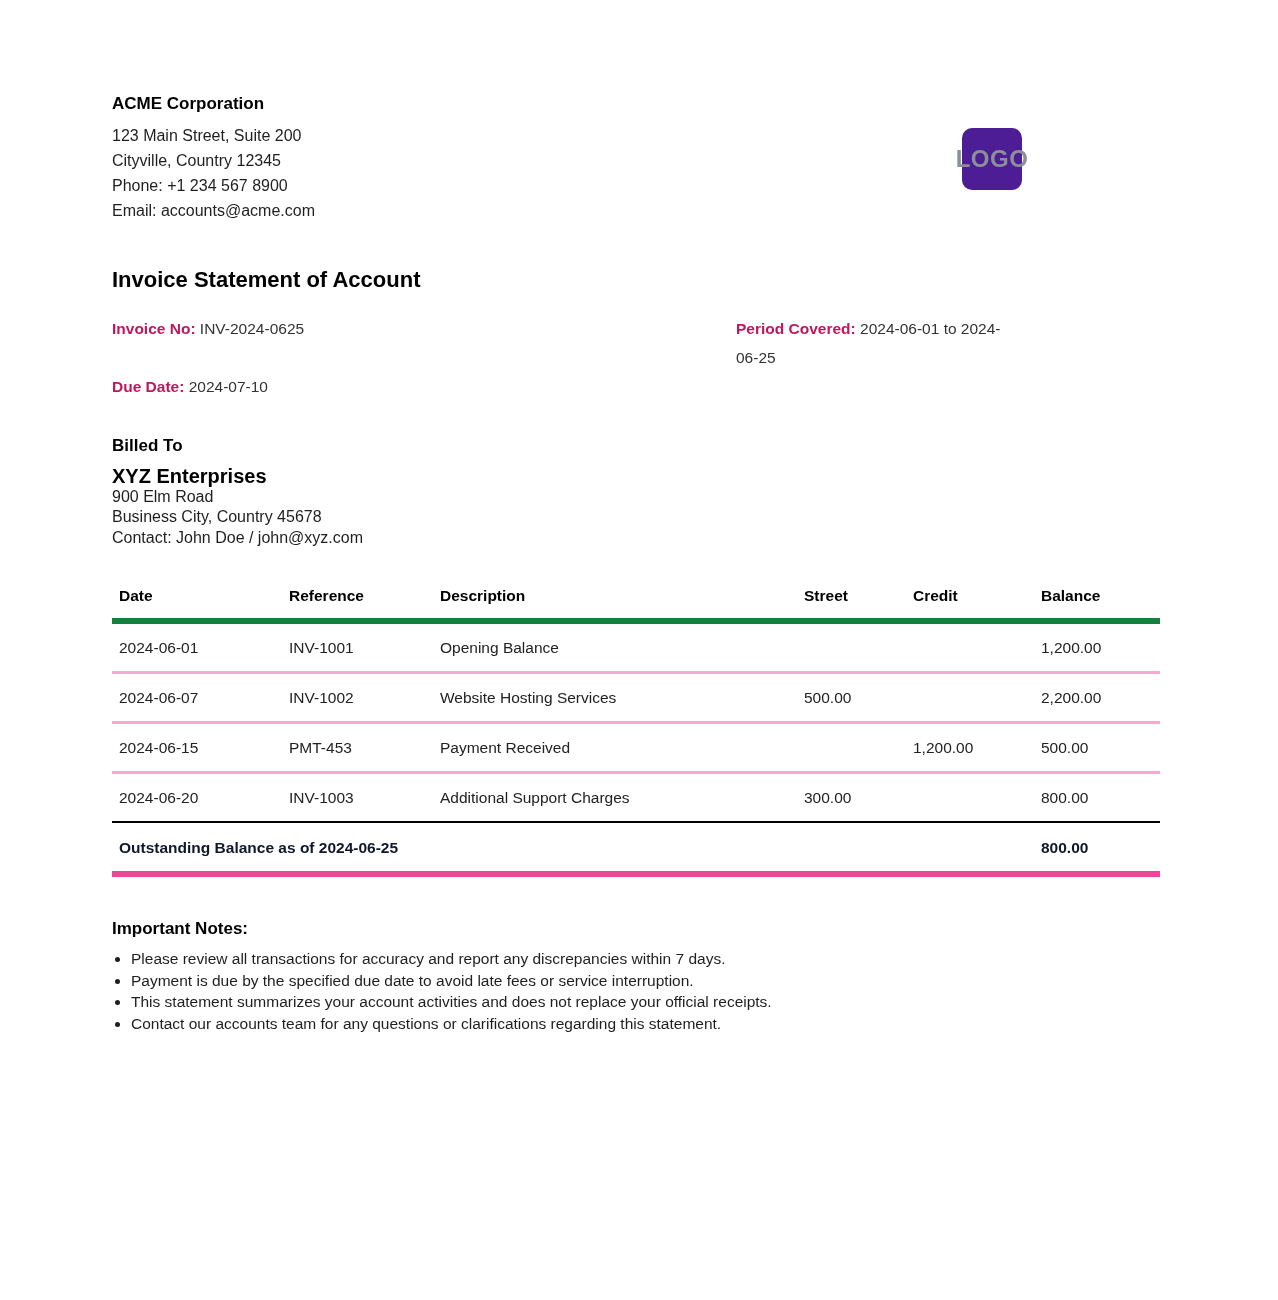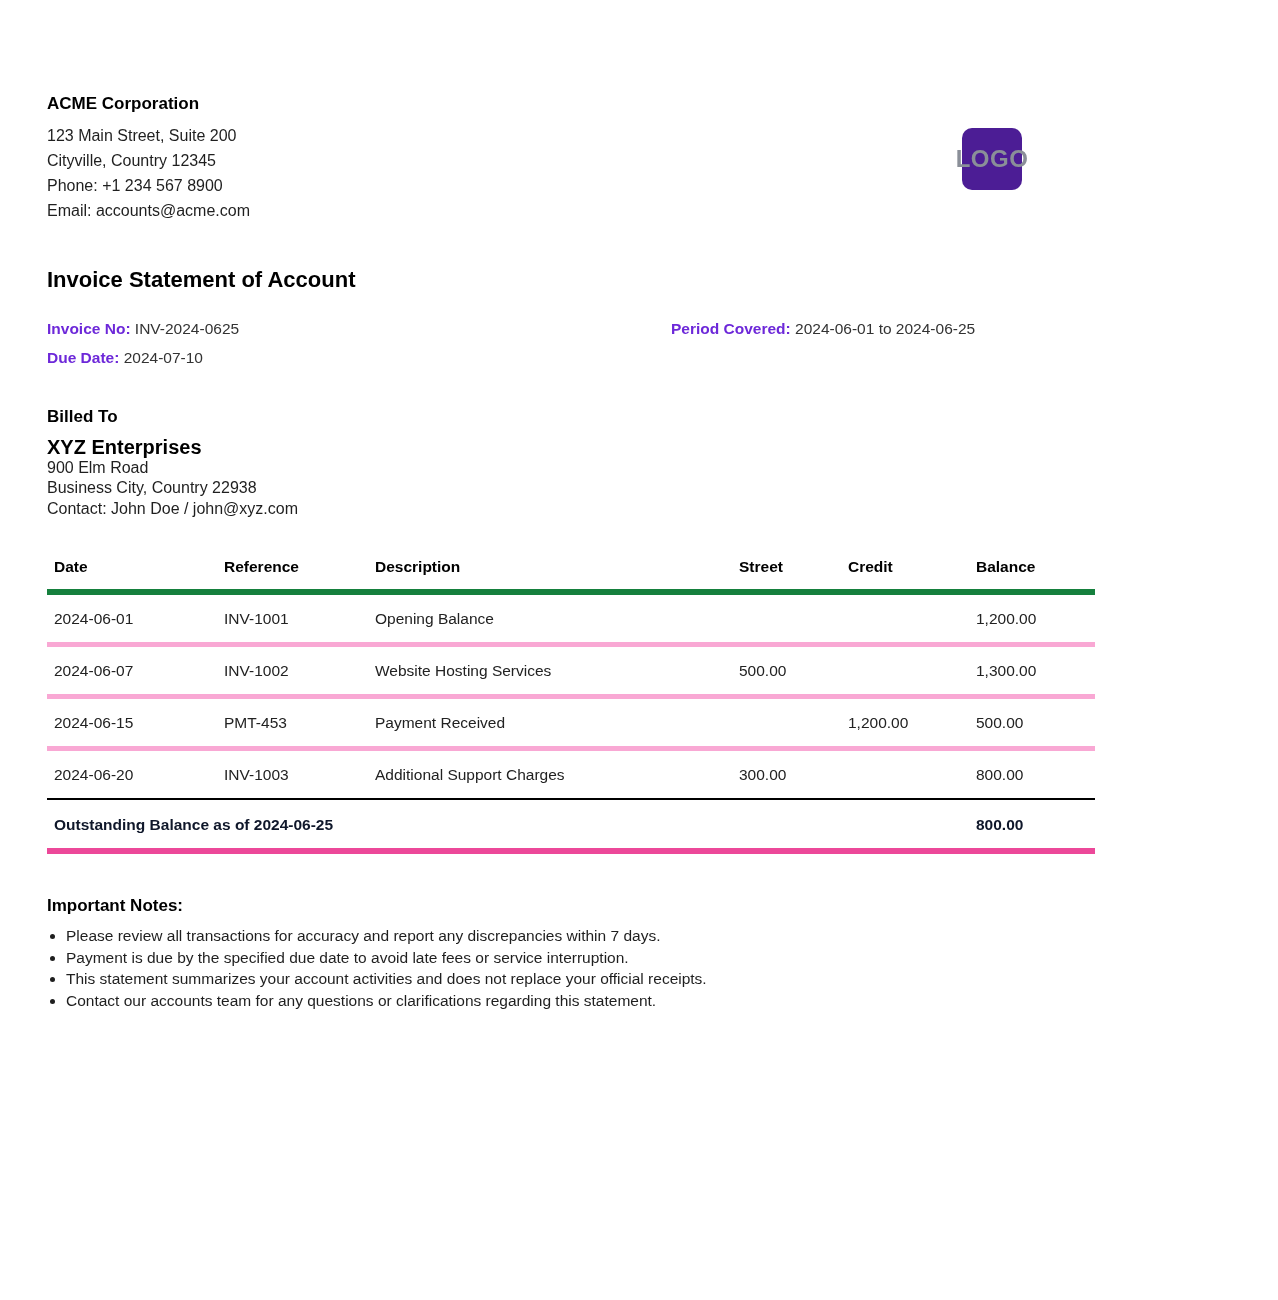--- a/index.html
+++ b/index.html
@@ -5,21 +5,21 @@
   * { box-sizing: border-box; margin: 0; padding: 0; }
   html, body { background: #ffffff; }
   body {
     width: 1278px;
     min-height: 1300px;
     font-family: "Liberation Sans", "DejaVu Sans", sans-serif;
     color: #1a1a1a;
     -webkit-font-smoothing: antialiased;
   }
   .page {
-    padding: 94px 115px 60px 47px;
+    padding: 94px 115px 60px 112px;
     width: 1137px;
   }
 
   
   .header-row {
     display: flex;
     justify-content: space-between;
     align-items: center;
   }
   .company-name {
@@ -66,21 +66,21 @@
     display: grid;
     grid-template-columns: 624px 1fr;
   }
   .meta-item {
     font-size: 15.5px;
     line-height: 29px;
     color: #333;
   }
   .meta-label {
     font-weight: 700;
-    color: #6d28d9;
+    color: #be185d;
     text-align: right;
   }
 
   
   .billed-to { margin-top: 35px; }
   .section-heading {
     font-size: 17px;
     font-weight: 700;
     color: #000;
   }
@@ -109,21 +109,21 @@
     font-size: 15.5px;
     font-weight: 700;
     color: #000;
     padding: 0 0 13px 7px;
     border-bottom: 6px solid #15803d;
   }
   table.transactions td {
     font-size: 15.5px;
     color: #222;
     padding: 15px 0 14px 7px;
-    border-bottom: 5px solid #f9a8d4;
+    border-bottom: 3px solid #f9a8d4;
     white-space: nowrap;
     overflow: hidden;
   }
   table.transactions tbody tr:last-child td {
     border-bottom: 2.5px solid #000000;
   }
   table.transactions tfoot td {
     font-weight: 700;
     color: #0f172a;
     border-bottom: 6px solid #ec4899;
@@ -175,21 +175,21 @@
     <div class="meta-item">
       <span class="meta-label">Due Date:</span>
       <span>2024-07-10</span>
     </div>
   </div>
 
   <div class="billed-to">
     <h2 class="section-heading">Billed To</h2>
     <div class="bill-name">XYZ Enterprises</div>
     <div class="bill-line">900 Elm Road</div>
-    <div class="bill-line">Business City, Country 22938</div>
+    <div class="bill-line">Business City, Country 45678</div>
     <div class="bill-line">Contact: John Doe / john@xyz.com</div>
   </div>
 
   <table class="transactions">
     <colgroup>
       <col style="width:170px">
         <col style="width:151px">
         <col style="width:364px">
       <col style="width:109px">
         <col style="width:128px">
@@ -213,21 +213,21 @@
         <td></td>
         <td></td>
         <td>1,200.00</td>
       </tr>
       <tr>
         <td>2024-06-07</td>
         <td>INV-1002</td>
         <td>Website Hosting Services</td>
         <td>500.00</td>
         <td></td>
-        <td>1,300.00</td>
+        <td>2,200.00</td>
       </tr>
       <tr>
         <td>2024-06-15</td>
         <td>PMT-453</td>
         <td>Payment Received</td>
         <td></td>
         <td>1,200.00</td>
         <td>500.00</td>
       </tr>
       <tr>

